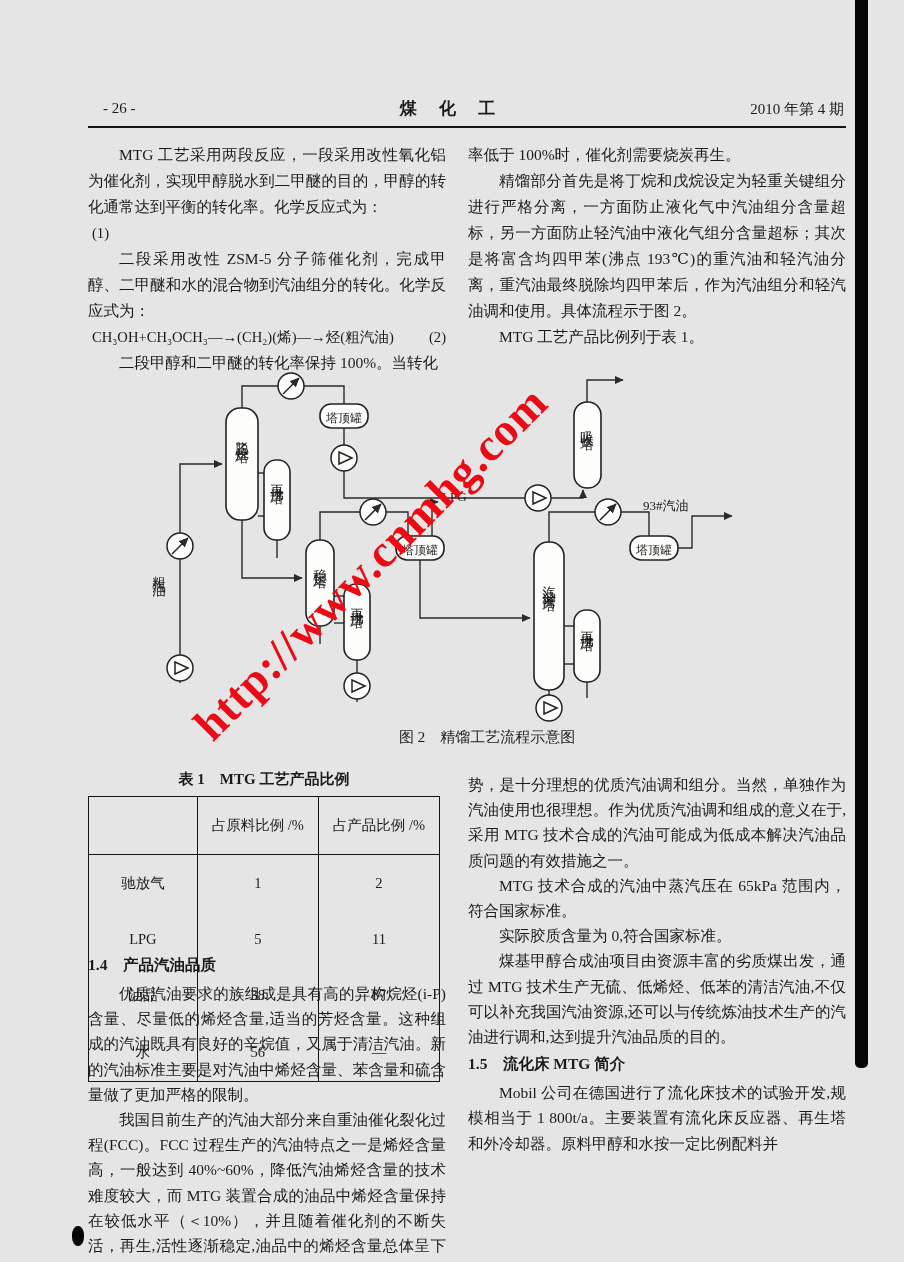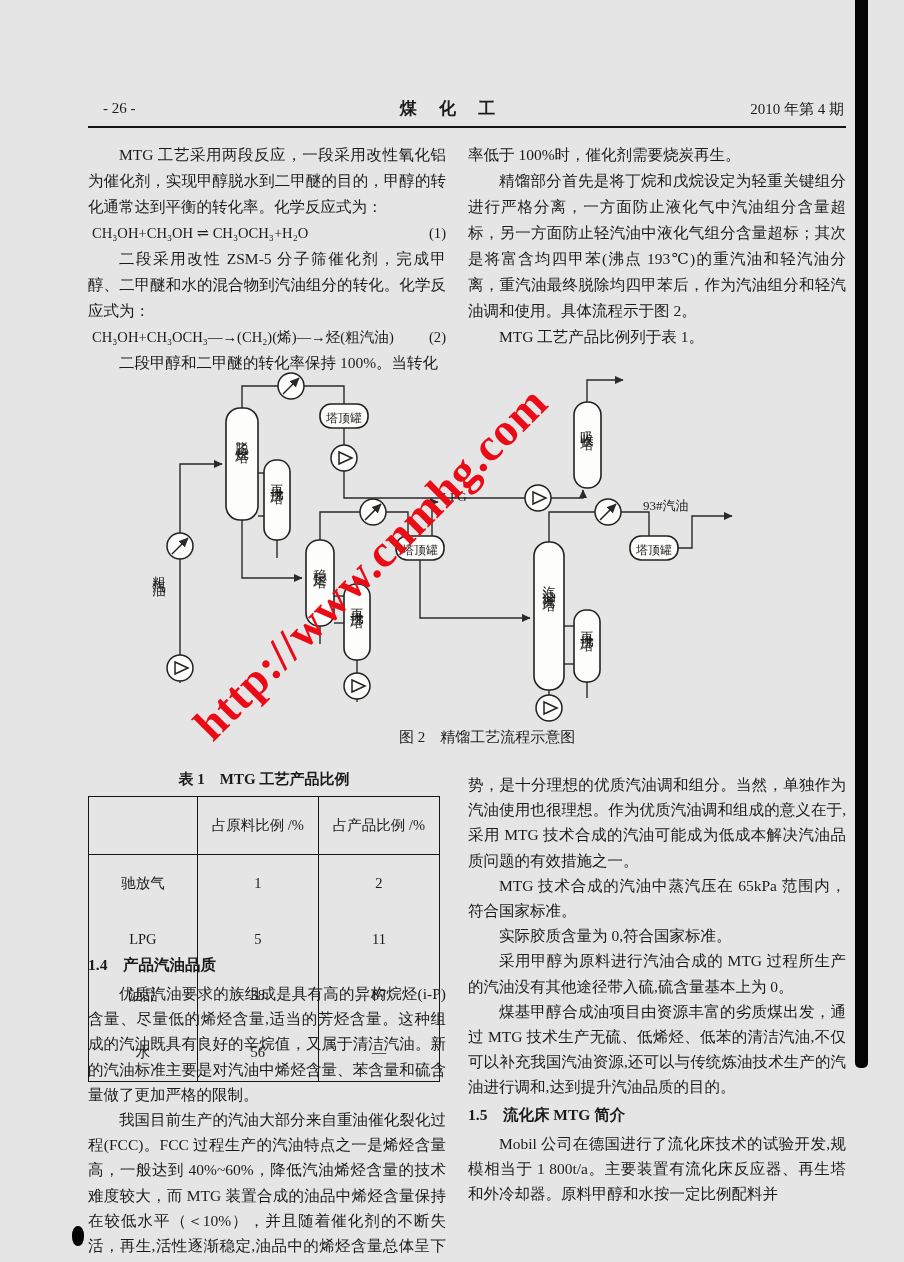--- a/index.html
+++ b/index.html
@@ -42,21 +42,20 @@
 <div class="page">
 
   <div class="abs hdrtxt" style="left:103px;top:100px">- 26 -</div>
   <div class="abs journal" style="left:0;right:0;top:97px">煤 化 工</div>
   <div class="abs hdrtxt" style="right:60px;top:100px">2010 年第 4 期</div>
   <div class="abs hdr-rule" style="left:88px;right:58px;top:126px"></div>
 
   <div class="abs" style="left:88px;top:142px;width:358px">
     <p class="para">MTG 工艺采用两段反应，一段采用改性氧化铝为催化剂，实现甲醇脱水到二甲醚的目的，甲醇的转化通常达到平衡的转化率。化学反应式为：</p>
     <div class="eq">
-      <span>CH₃OH+CH₃OH ⇌ CH₃OCH₃+H₂O</span>
       <span>(1)</span>
     </div>
     <p class="para">二段采用改性 ZSM-5 分子筛催化剂，完成甲醇、二甲醚和水的混合物到汽油组分的转化。化学反应式为：</p>
     <div class="eq">
       <span>CH₃OH+CH₃OCH₃—→(CH₂)(烯)—→烃(粗汽油)</span>
       <span>(2)</span>
     </div>
     <p class="para">二段甲醇和二甲醚的转化率保持 100%。当转化</p>
   </div>
 
@@ -204,21 +203,20 @@
   <div class="abs tight" style="left:88px;top:950px;width:358px">
     <div class="heading">1.4　产品汽油品质</div>
     <p class="para">优质汽油要求的族组成是具有高的异构烷烃(i-P)含量、尽量低的烯烃含量,适当的芳烃含量。这种组成的汽油既具有良好的辛烷值，又属于清洁汽油。新的汽油标准主要是对汽油中烯烃含量、苯含量和硫含量做了更加严格的限制。</p>
     <p class="para">我国目前生产的汽油大部分来自重油催化裂化过程(FCC)。FCC 过程生产的汽油特点之一是烯烃含量高，一般达到 40%~60%，降低汽油烯烃含量的技术难度较大，而 MTG 装置合成的油品中烯烃含量保持在较低水平（＜10%），并且随着催化剂的不断失活，再生,活性逐渐稳定,油品中的烯烃含量总体呈下降趋</p>
   </div>
 
   <div class="abs tight" style="left:468px;top:772px;width:378px">
     <p class="para noindent">势，是十分理想的优质汽油调和组分。当然，单独作为汽油使用也很理想。作为优质汽油调和组成的意义在于,采用 MTG 技术合成的汽油可能成为低成本解决汽油品质问题的有效措施之一。</p>
     <p class="para">MTG 技术合成的汽油中蒸汽压在 65kPa 范围内，符合国家标准。</p>
     <p class="para">实际胶质含量为 0,符合国家标准。</p>
-    <p class="para">采用甲醇为原料进行汽油合成的 MTG 过程所生产的汽油没有其他途径带入硫,硫含量基本上为 0。</p>
     <p class="para">煤基甲醇合成油项目由资源丰富的劣质煤出发，通过 MTG 技术生产无硫、低烯烃、低苯的清洁汽油,不仅可以补充我国汽油资源,还可以与传统炼油技术生产的汽油进行调和,达到提升汽油品质的目的。</p>
     <div class="heading">1.5　流化床 MTG 简介</div>
     <p class="para">Mobil 公司在德国进行了流化床技术的试验开发,规模相当于 1 800t/a。主要装置有流化床反应器、再生塔和外冷却器。原料甲醇和水按一定比例配料并</p>
   </div>
 
   <div class="abs scan-bar" style="left:855px;top:0;width:13px;height:1068px;border-radius:0 0 5px 5px"></div>
   <div class="abs speck" style="left:72px;top:1226px;width:12px;height:20px"></div>
 
 </div>
 

